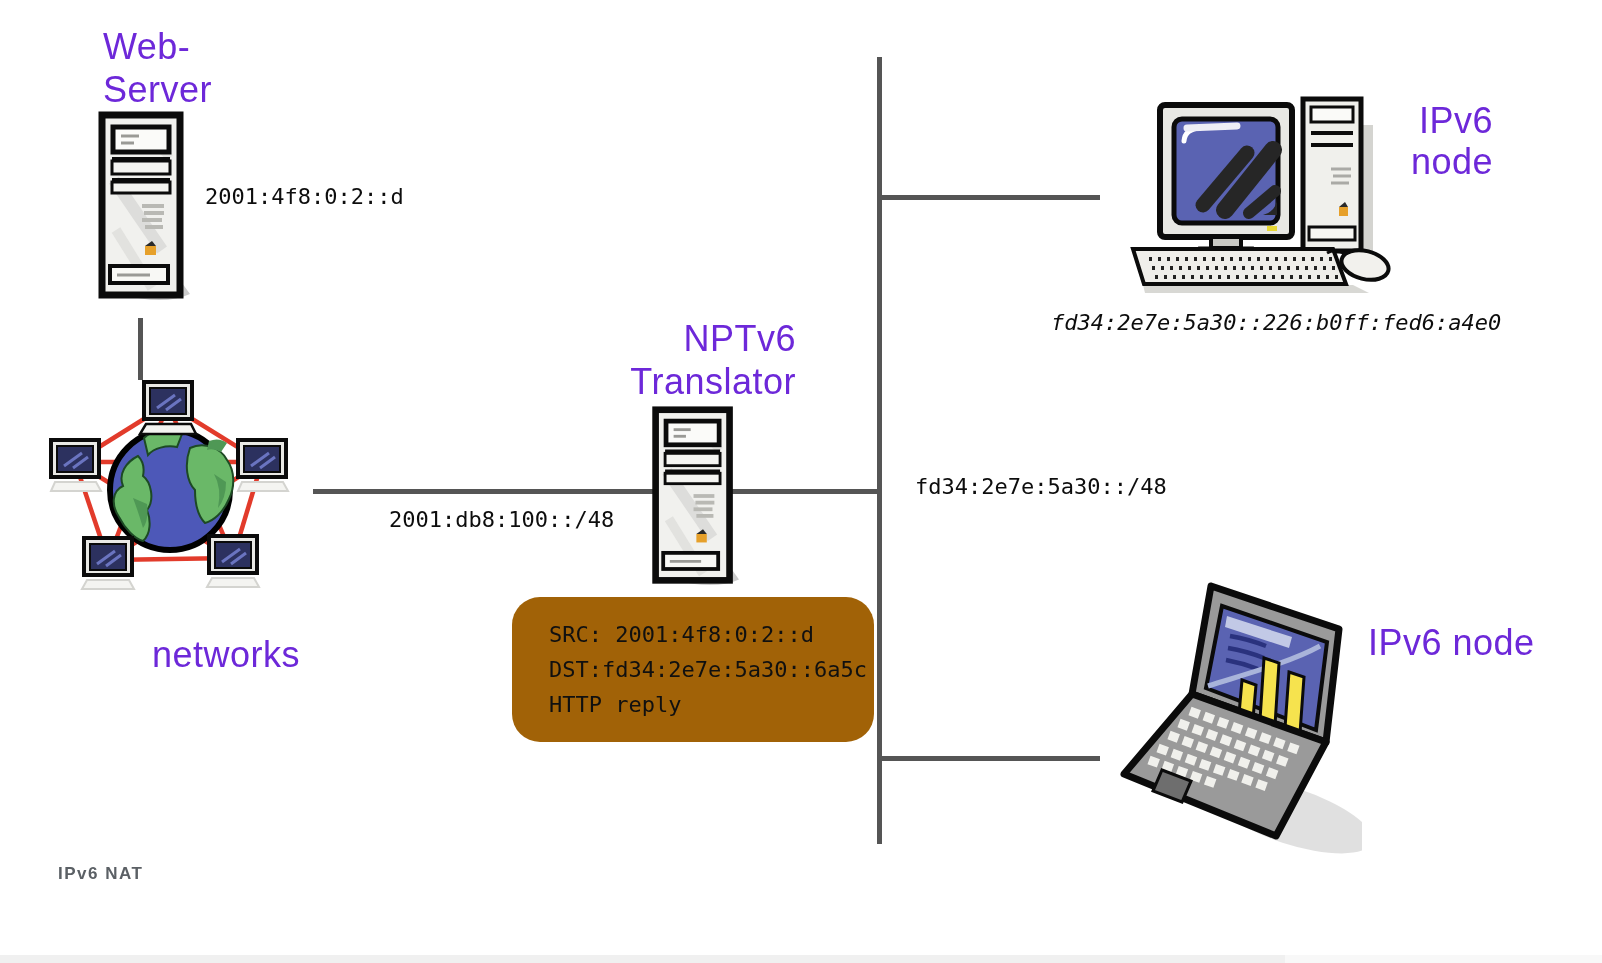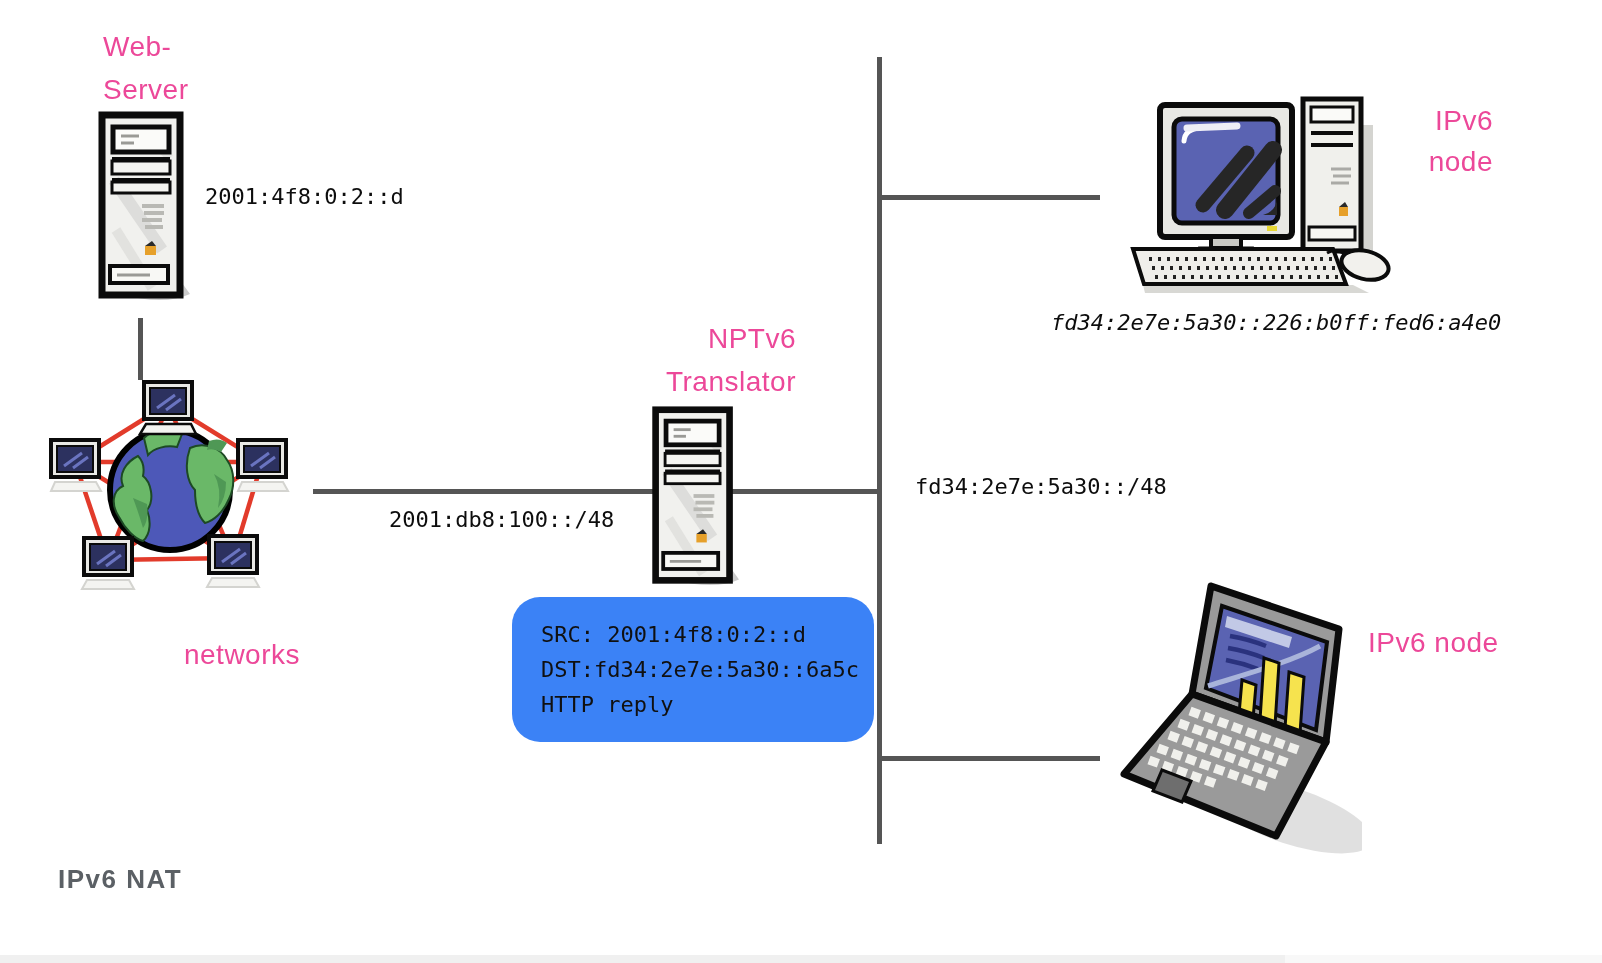--- a/index.html
+++ b/index.html
@@ -1,36 +1,36 @@
 <!DOCTYPE html>
 <html><head>
 <meta charset="utf-8">
 <style>
   html,body{margin:0;padding:0;background:#fff;}
   .stage{
     position:relative;width:1602px;height:963px;background:#ffffff;overflow:hidden;
     font-family:"Liberation Sans",sans-serif;color:#1a1a1a;
   }
   .line{position:absolute;background:#555555;}
-  .lbl{position:absolute;font-size:28px;line-height:43px;color:#ec4899;letter-spacing:0.5px;}
+  .lbl{position:absolute;font-size:36px;line-height:43px;color:#6d28d9;letter-spacing:0.5px;}
   .lbl.center{text-align:right;}
   .mono{position:absolute;font-family:"DejaVu Sans Mono","Liberation Mono",monospace;
         font-size:22px;color:#0d0d0d;white-space:pre;}
   .art{position:absolute;}
   .packet-box{
     position:absolute;left:512px;top:597px;width:362px;height:145px;
-    background:#3b82f6;border-radius:28px;box-sizing:border-box;
-    padding:20px 0 0 29px;
+    background:#a16207;border-radius:28px;box-sizing:border-box;
+    padding:20px 0 0 37px;
   }
   .packet-box .mono-line{
     font-family:"DejaVu Sans Mono","Liberation Mono",monospace;
     font-size:22px;line-height:35px;color:#101010;white-space:pre;
   }
   .caption{
-    position:absolute;left:58px;top:864px;font-size:26px;font-weight:bold;
+    position:absolute;left:58px;top:864px;font-size:17px;font-weight:bold;
     letter-spacing:1.5px;color:#5b6065;
   }
   .bottom-strip{position:absolute;left:0;top:955px;width:1602px;height:8px;background:#f0f0f0;}
   .bottom-strip-right{position:absolute;left:1285px;top:955px;width:317px;height:8px;background:#f8f8f8;}
 </style>
 </head>
 <body>
 
 <div class="stage">
 

